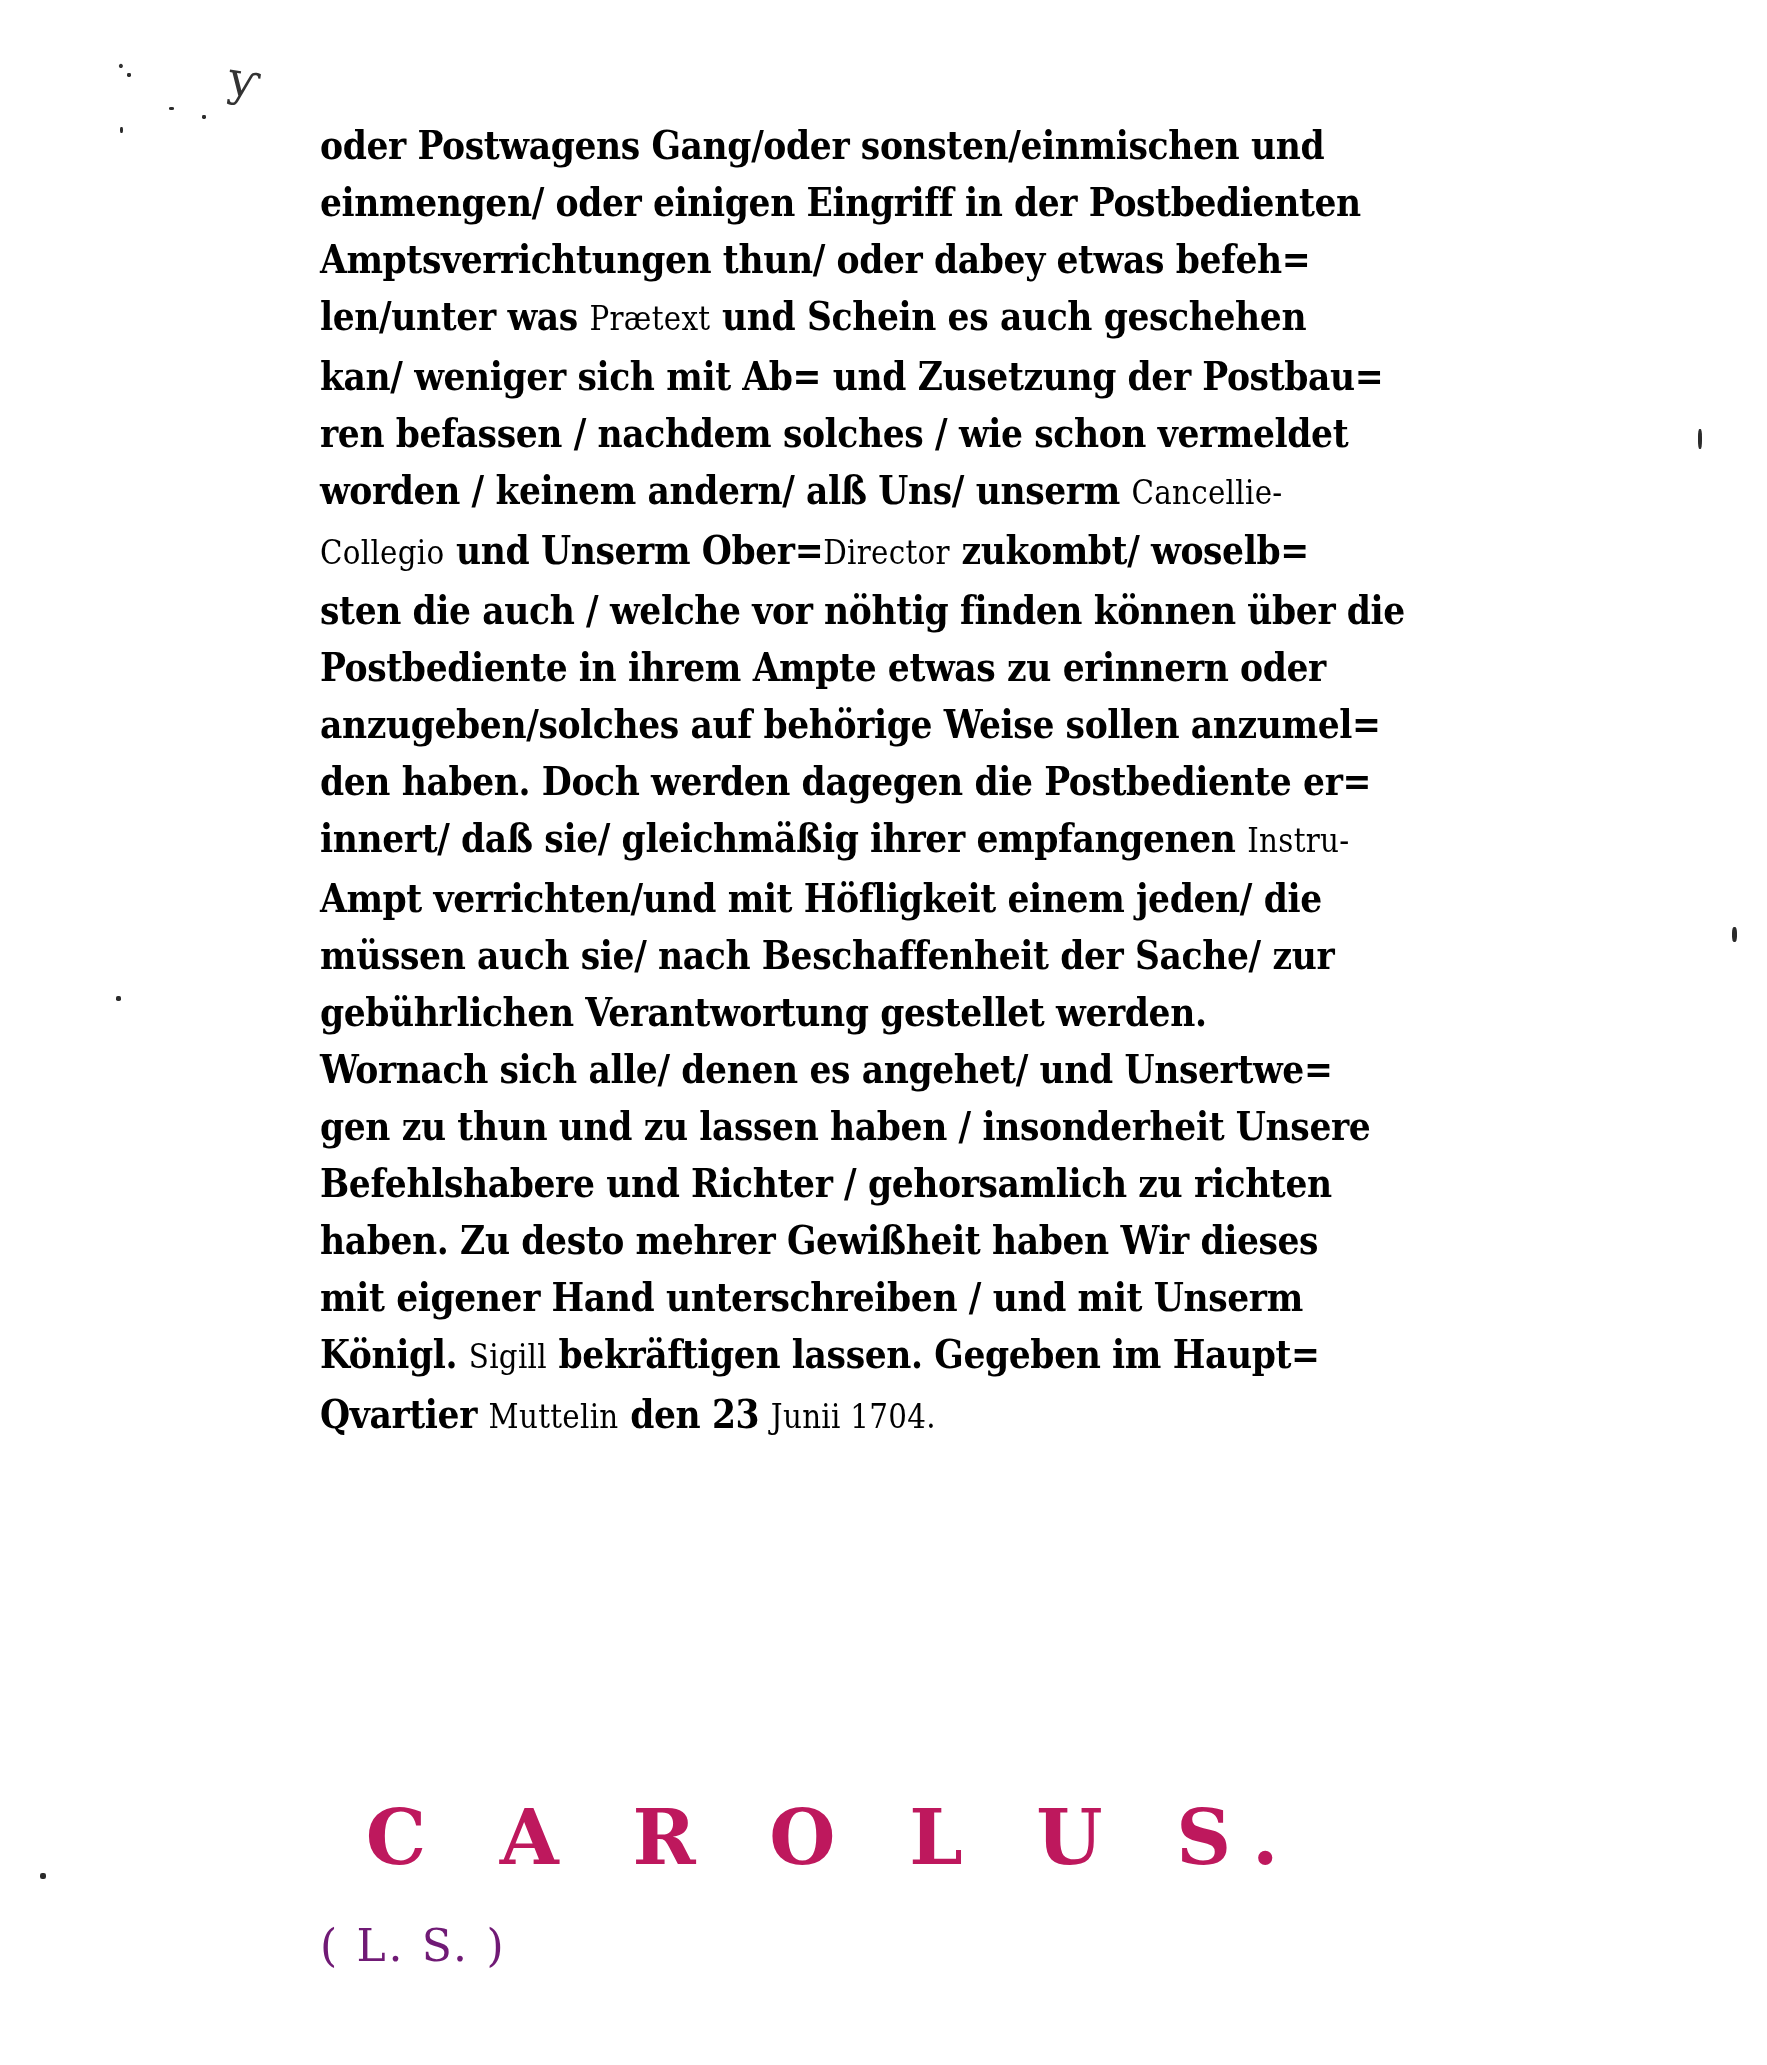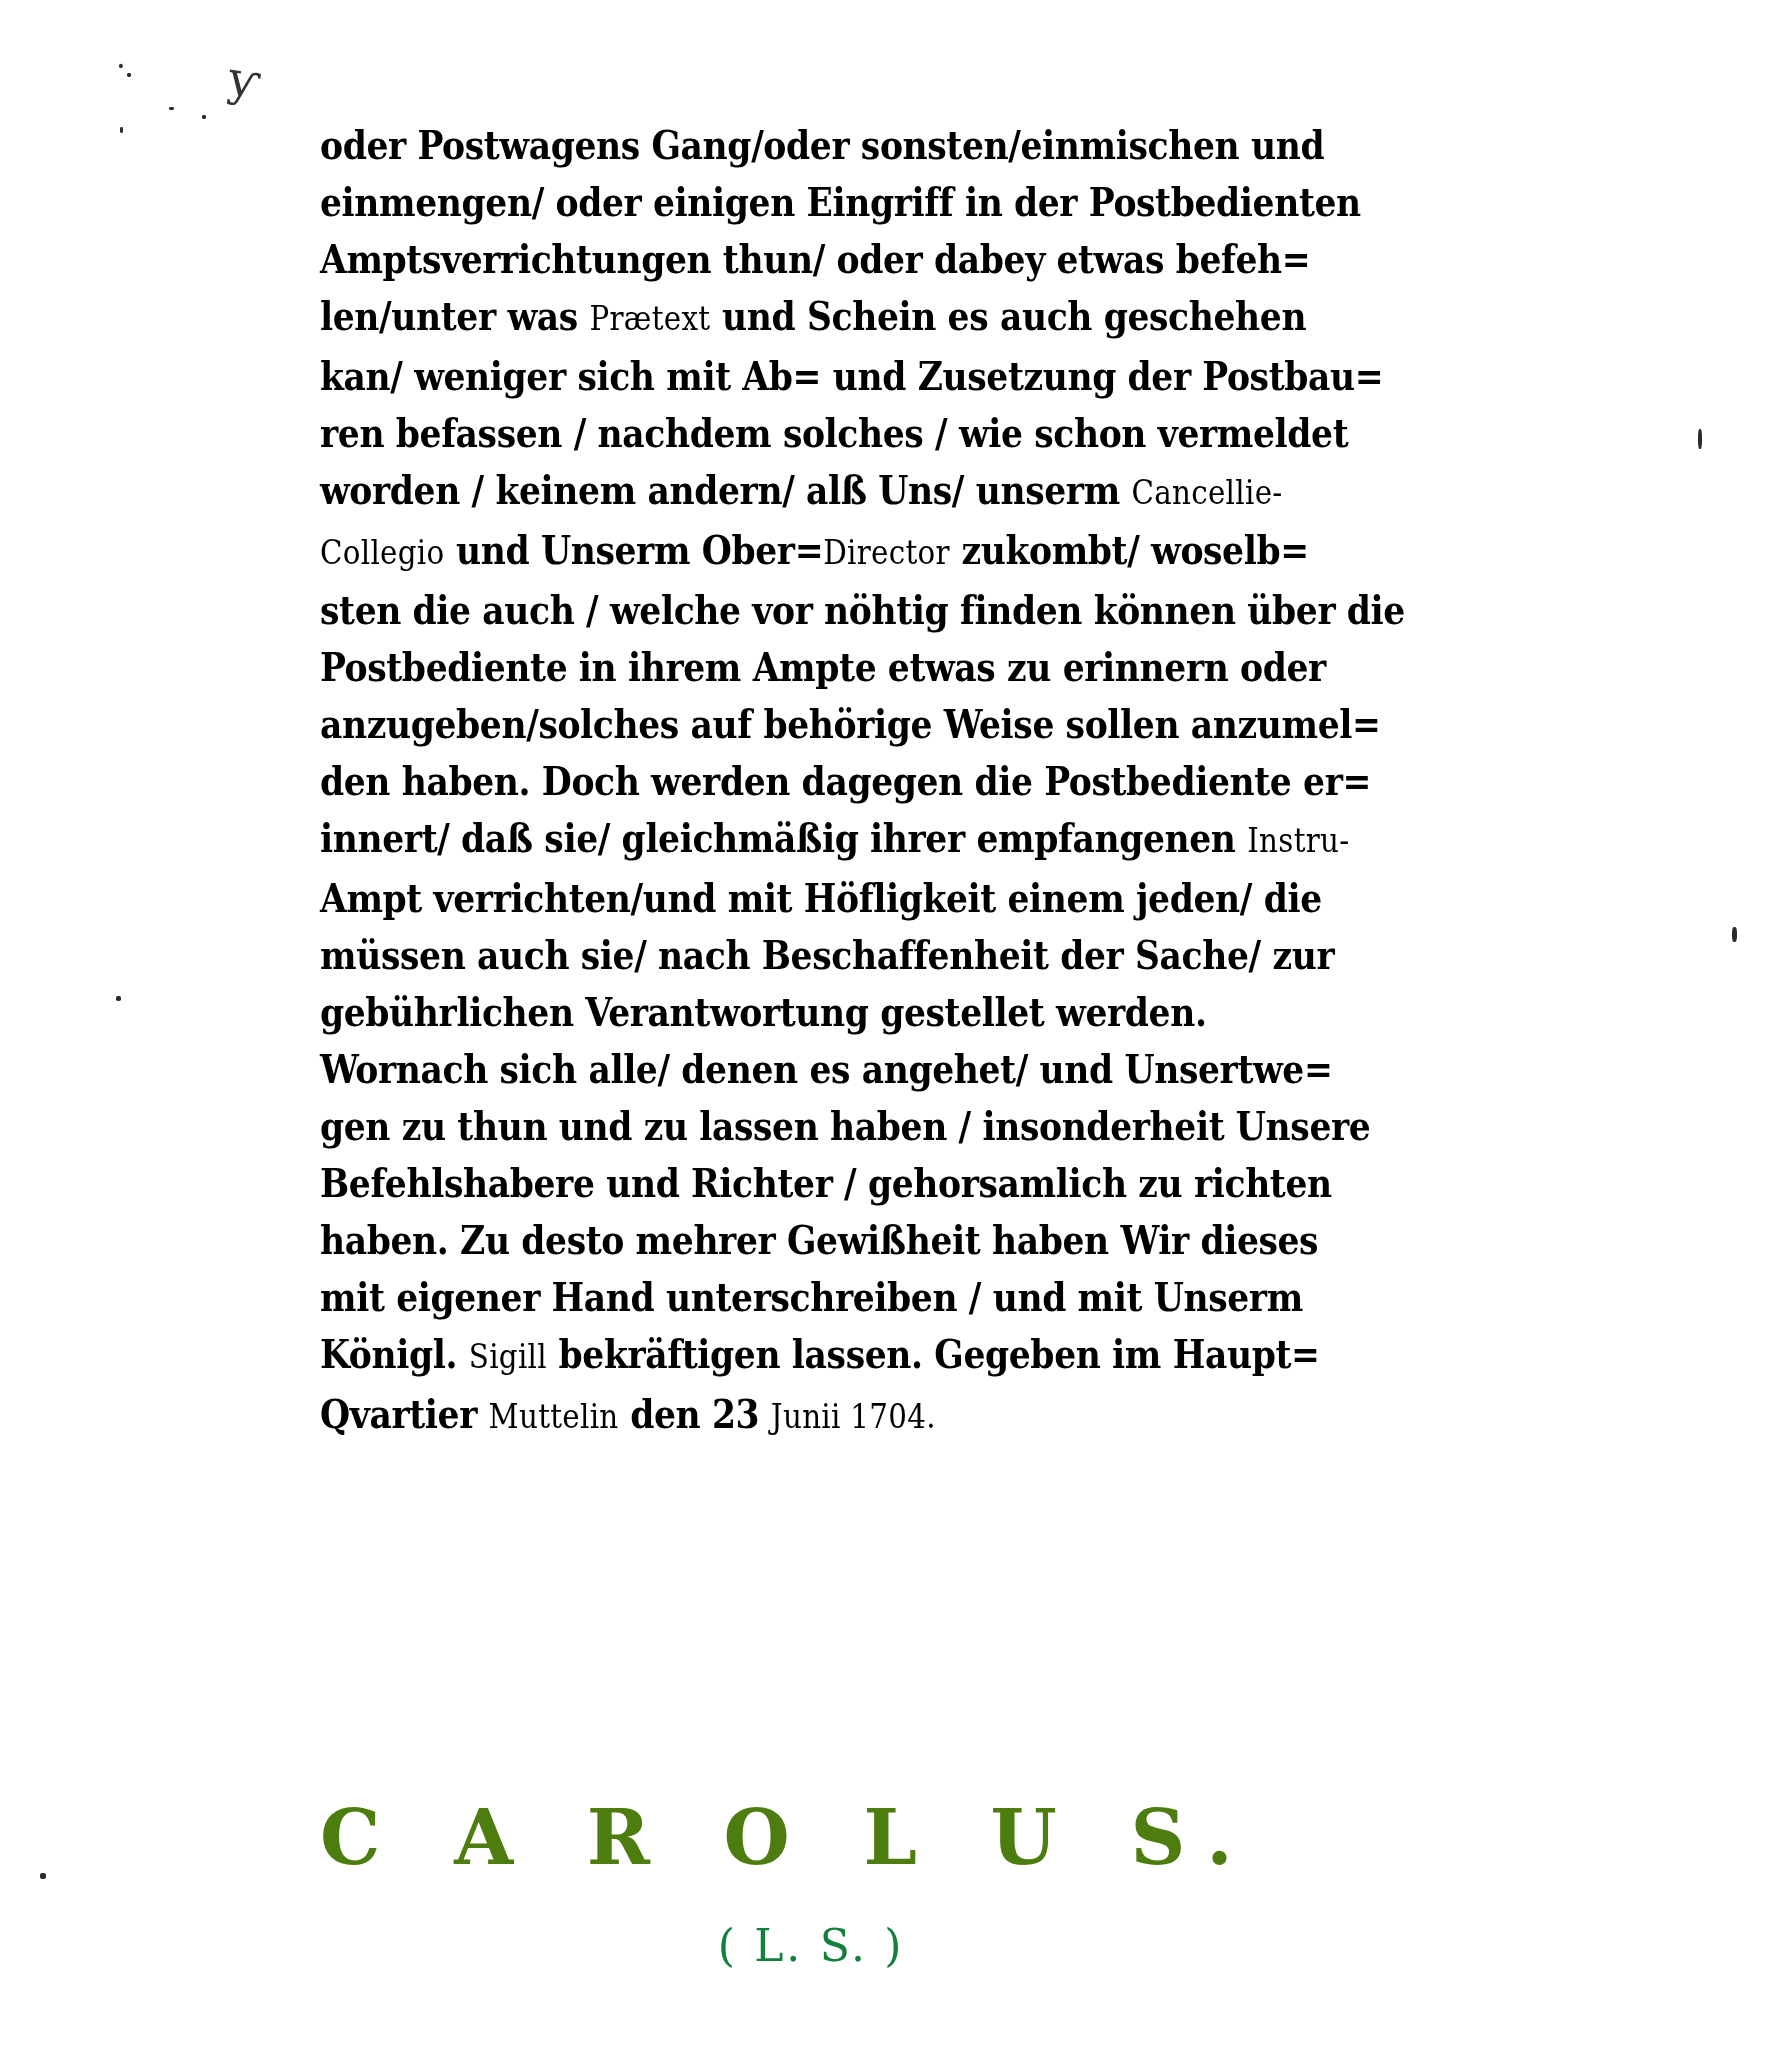--- a/index.html
+++ b/index.html
@@ -68,39 +68,38 @@
     font-size: 34px;
     letter-spacing: 0.3px;
   }
 
   
   #signature {
     position: absolute;
     left: 320px;
     top: 1793px;
     width: 982px;
-    text-align: left;
+    text-align: right;
     font-family: "DejaVu Serif", serif;
     font-weight: 700;
     font-size: 76px;
     letter-spacing: 23.6px;
-    color: #4d7c0f;
+    color: #be185d;
   }
 
   #sigillum {
     position: absolute;
     left: 320px;
     top: 1920px;
     width: 982px;
-    text-align: center;
     font-family: "DejaVu Serif", serif;
     font-weight: 400;
     font-size: 44px;
     letter-spacing: 2.7px;
-    color: #15803d;
+    color: #701a75;
   }
 </style>
 </head>
 <body>
 
 <div id="page">
 
   <span class="margin-mark" style="left:116px; top:51px; font-size:31px;">·</span>
   <span class="margin-mark" style="left:229px; top:56px; font-size:47px; transform:rotate(8deg);">ƴ</span>
   <span class="speckle" style="left:127px; top:73px; width:3.6px; height:3.6px;"></span>

